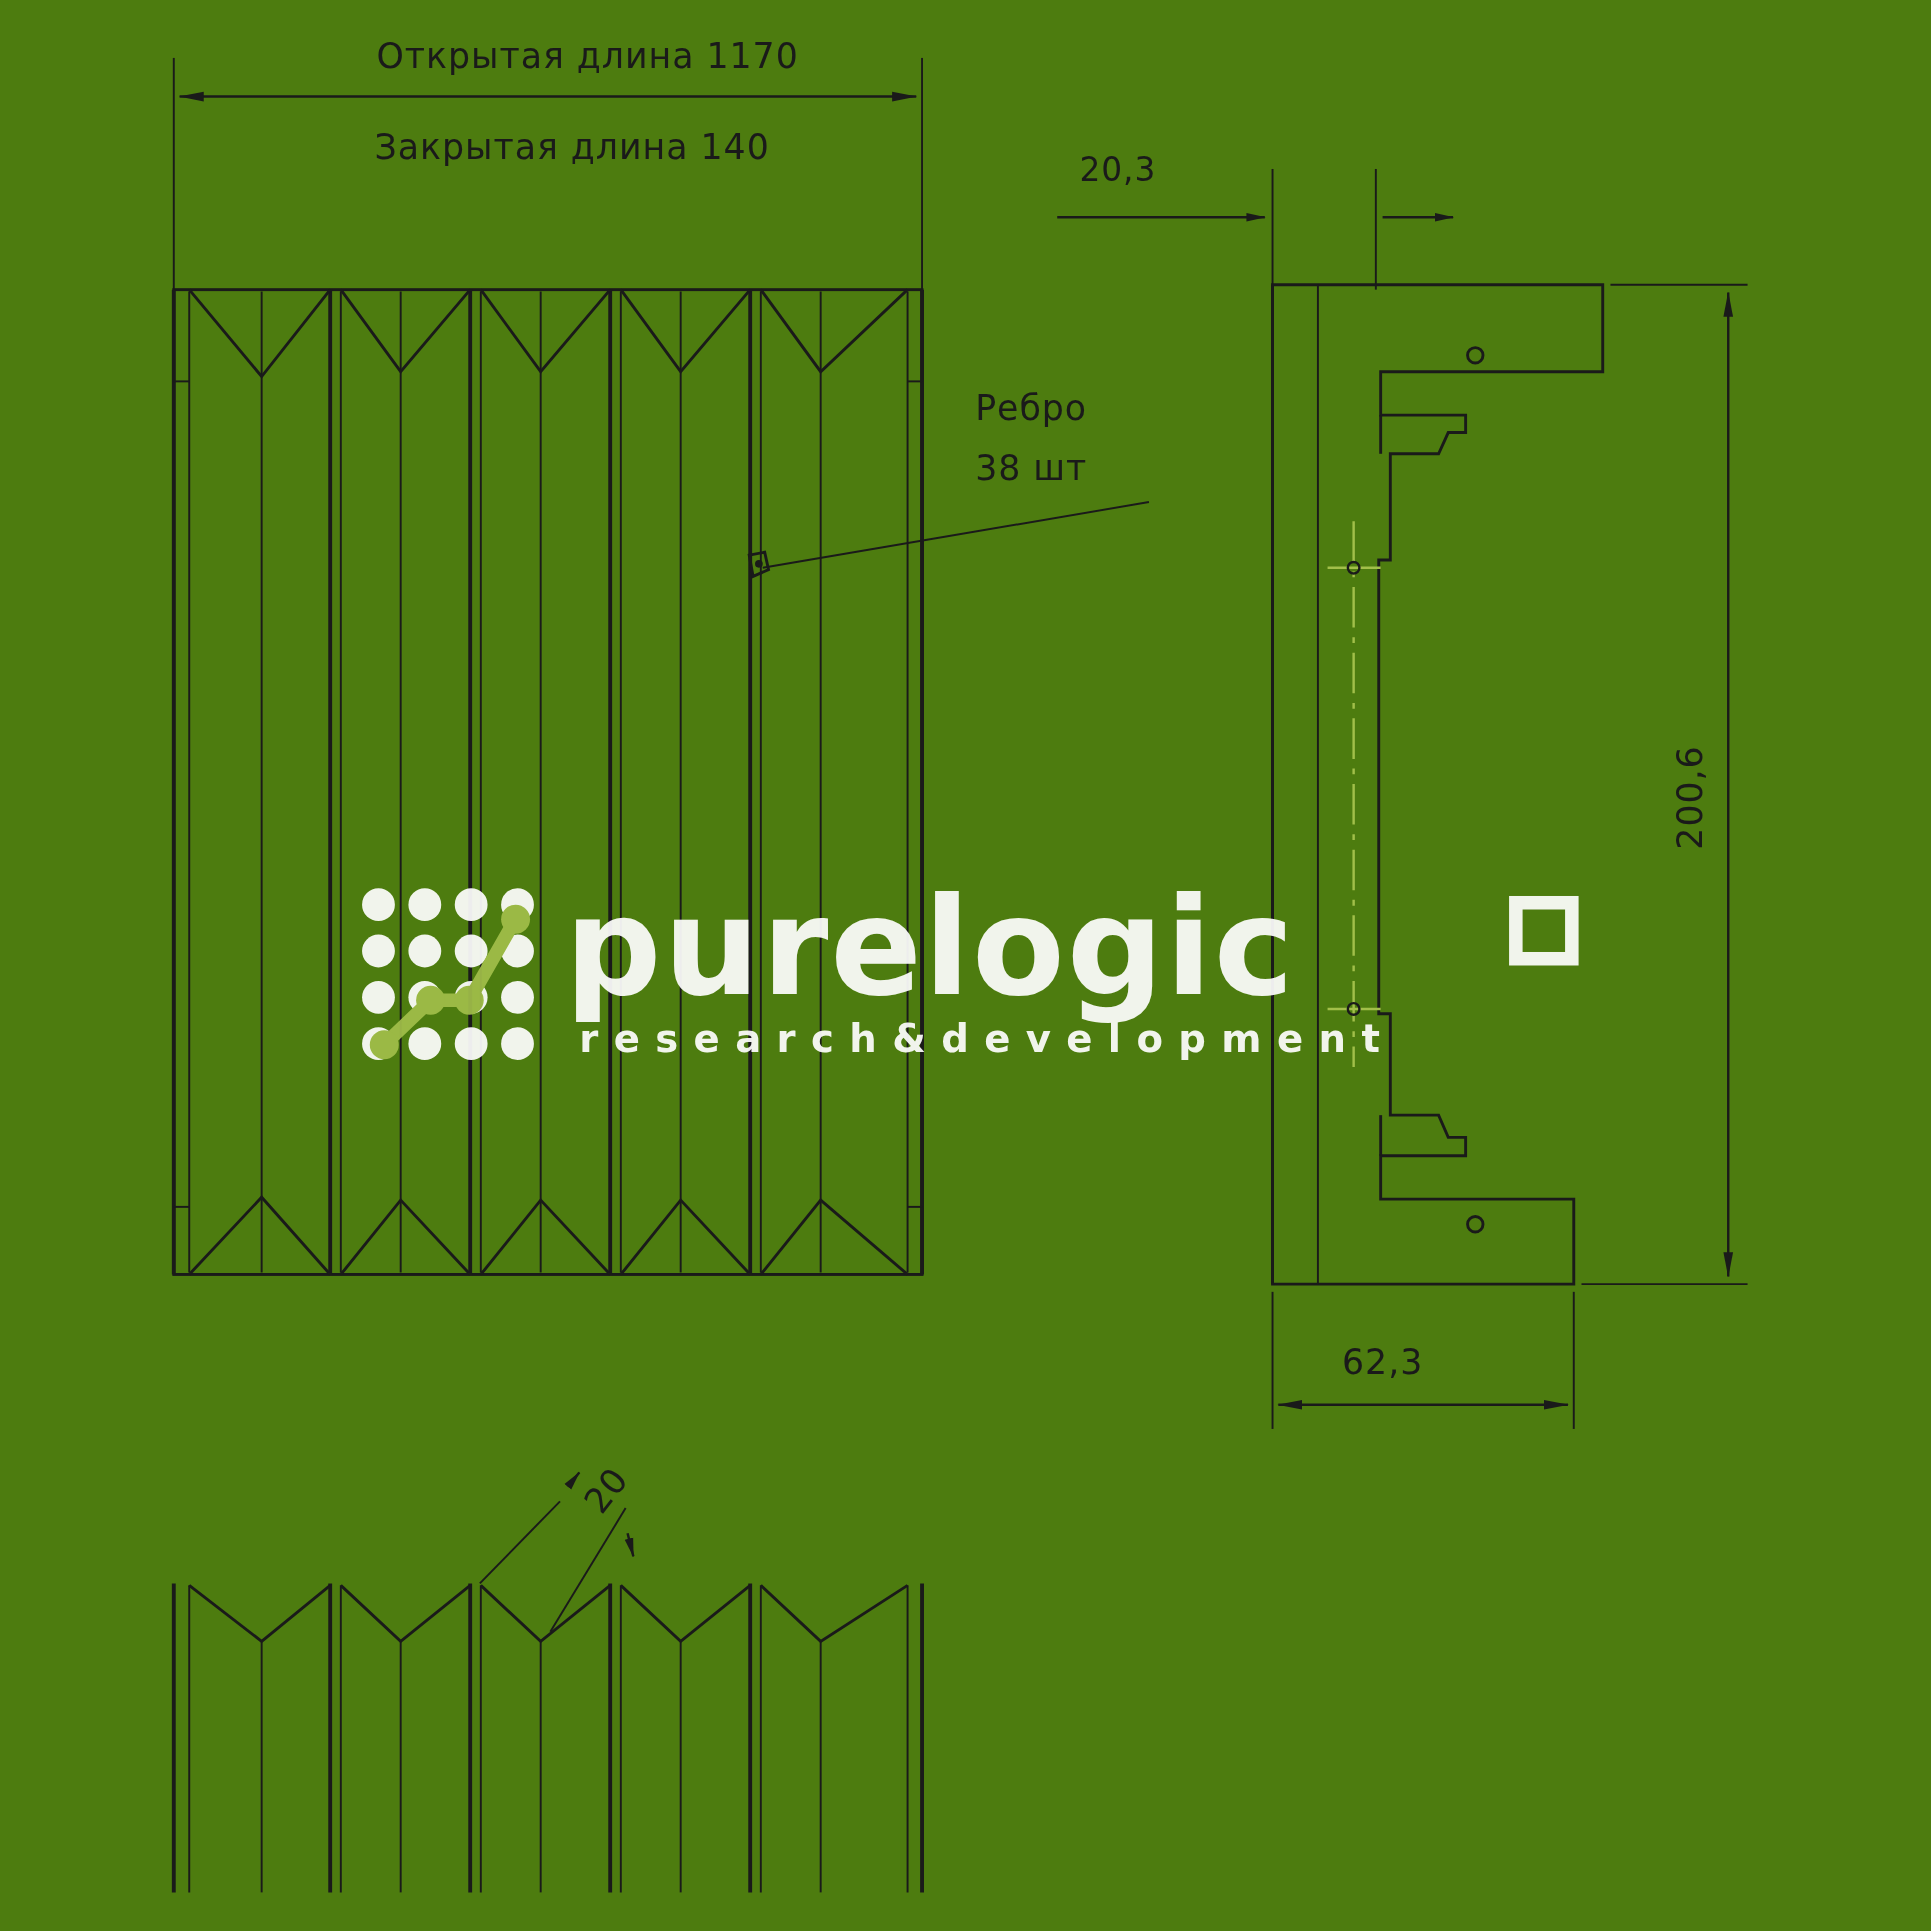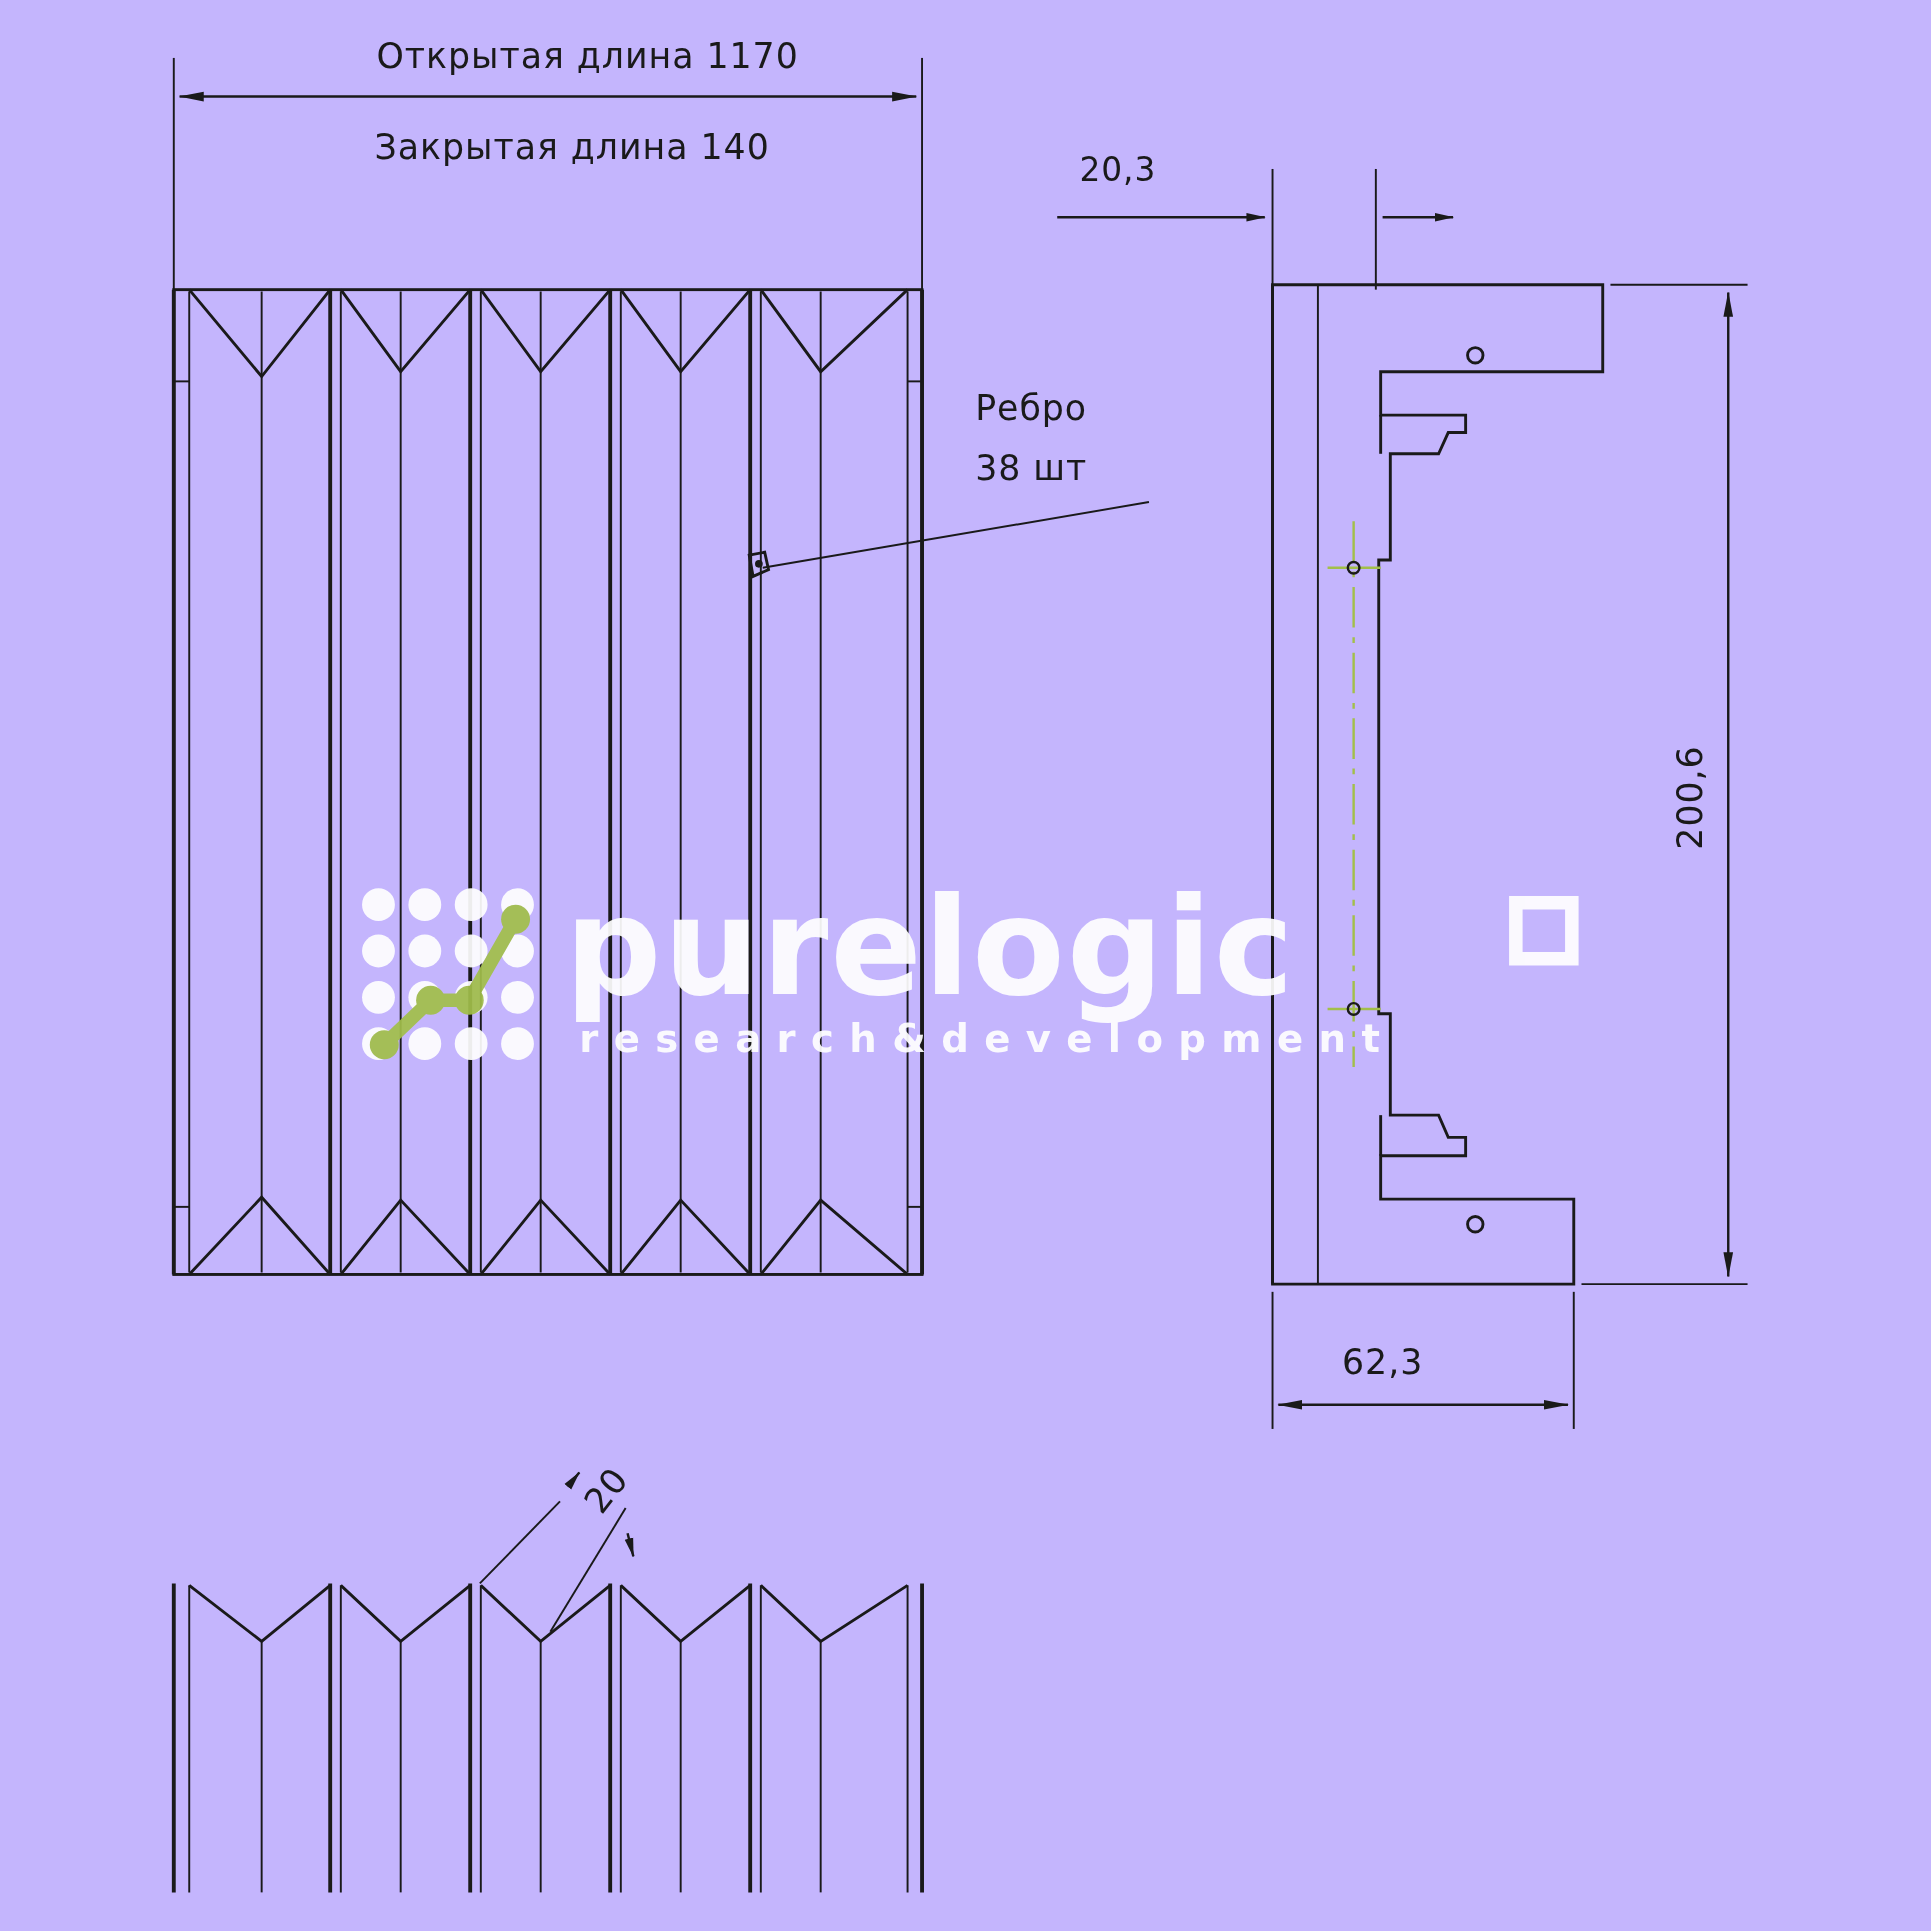--- a/index.html
+++ b/index.html
@@ -10,21 +10,21 @@
   body {
     width: 1931px;
     height: 1931px;
     overflow: hidden;
     font-family: "DejaVu Sans", sans-serif;
   }
   #drawing-root {
     position: relative;
     width: 1931px;
     height: 1931px;
-    background: #c4b5fd;
+    background: #4d7c0f;
   }
   svg.sheet {
     position: absolute;
     left: 0;
     top: 0;
     width: 1931px;
     height: 1931px;
   }
   .dim-text {
     font-family: "DejaVu Sans", sans-serif;

